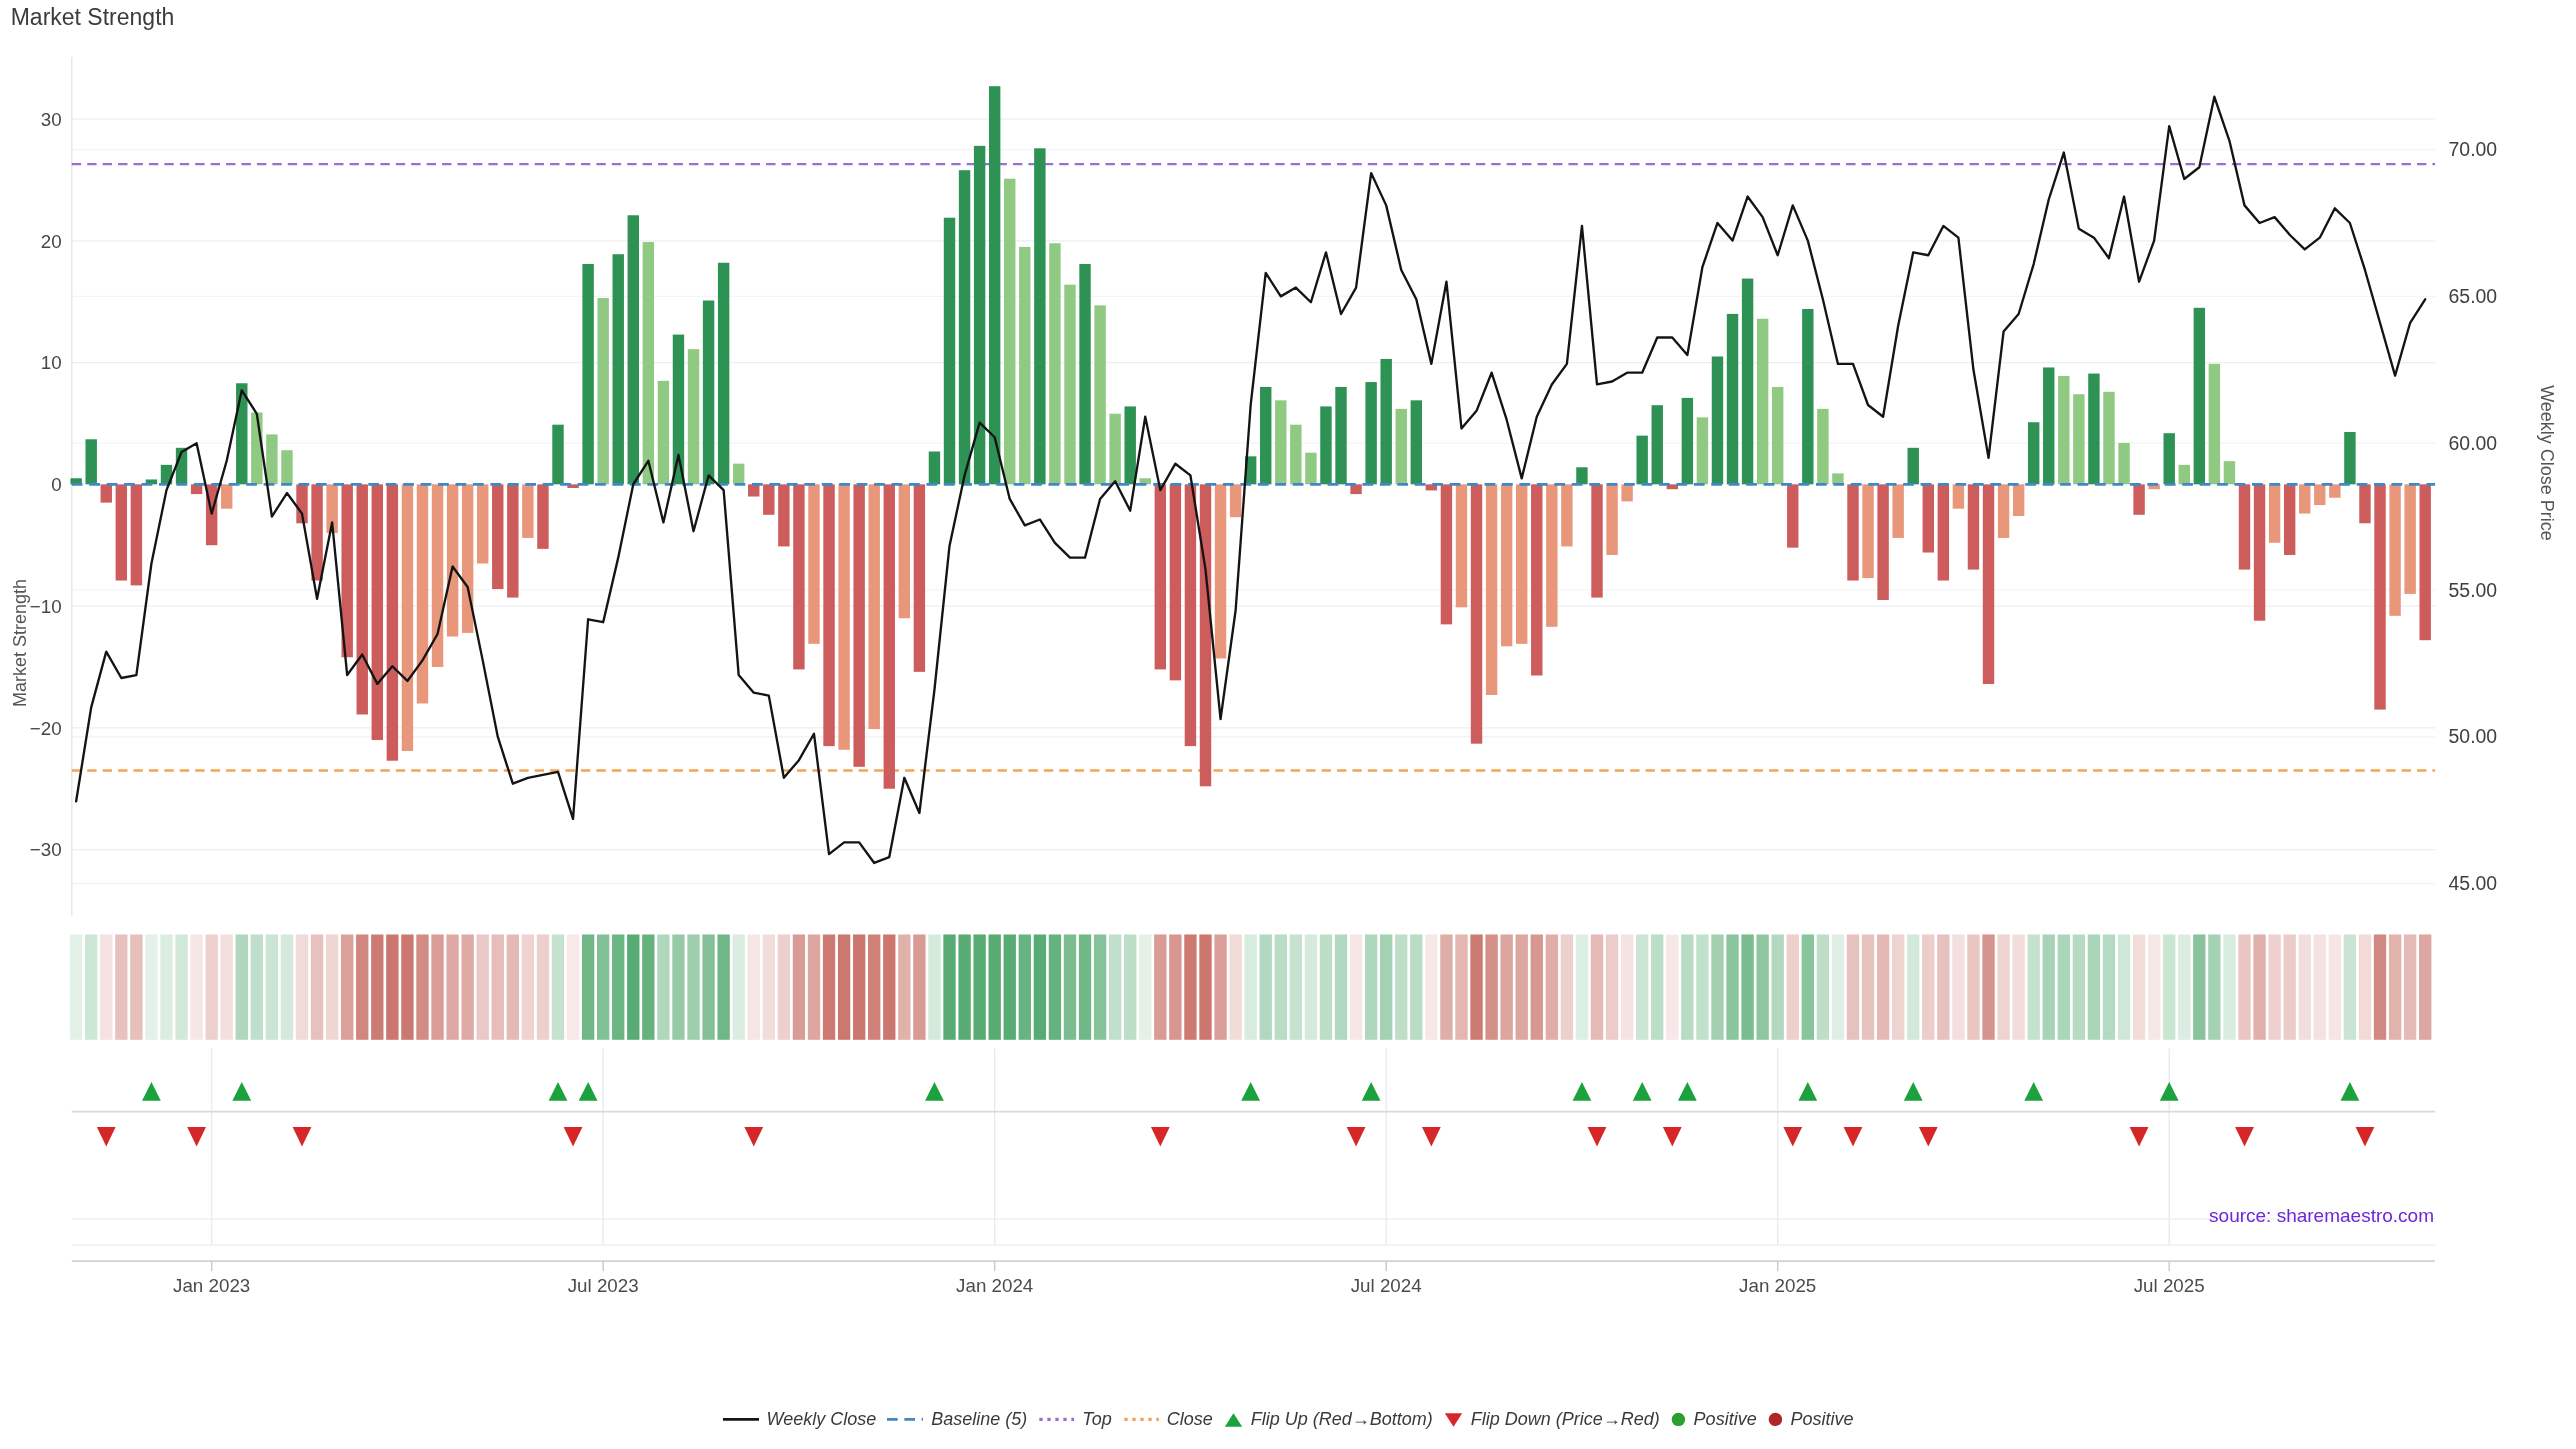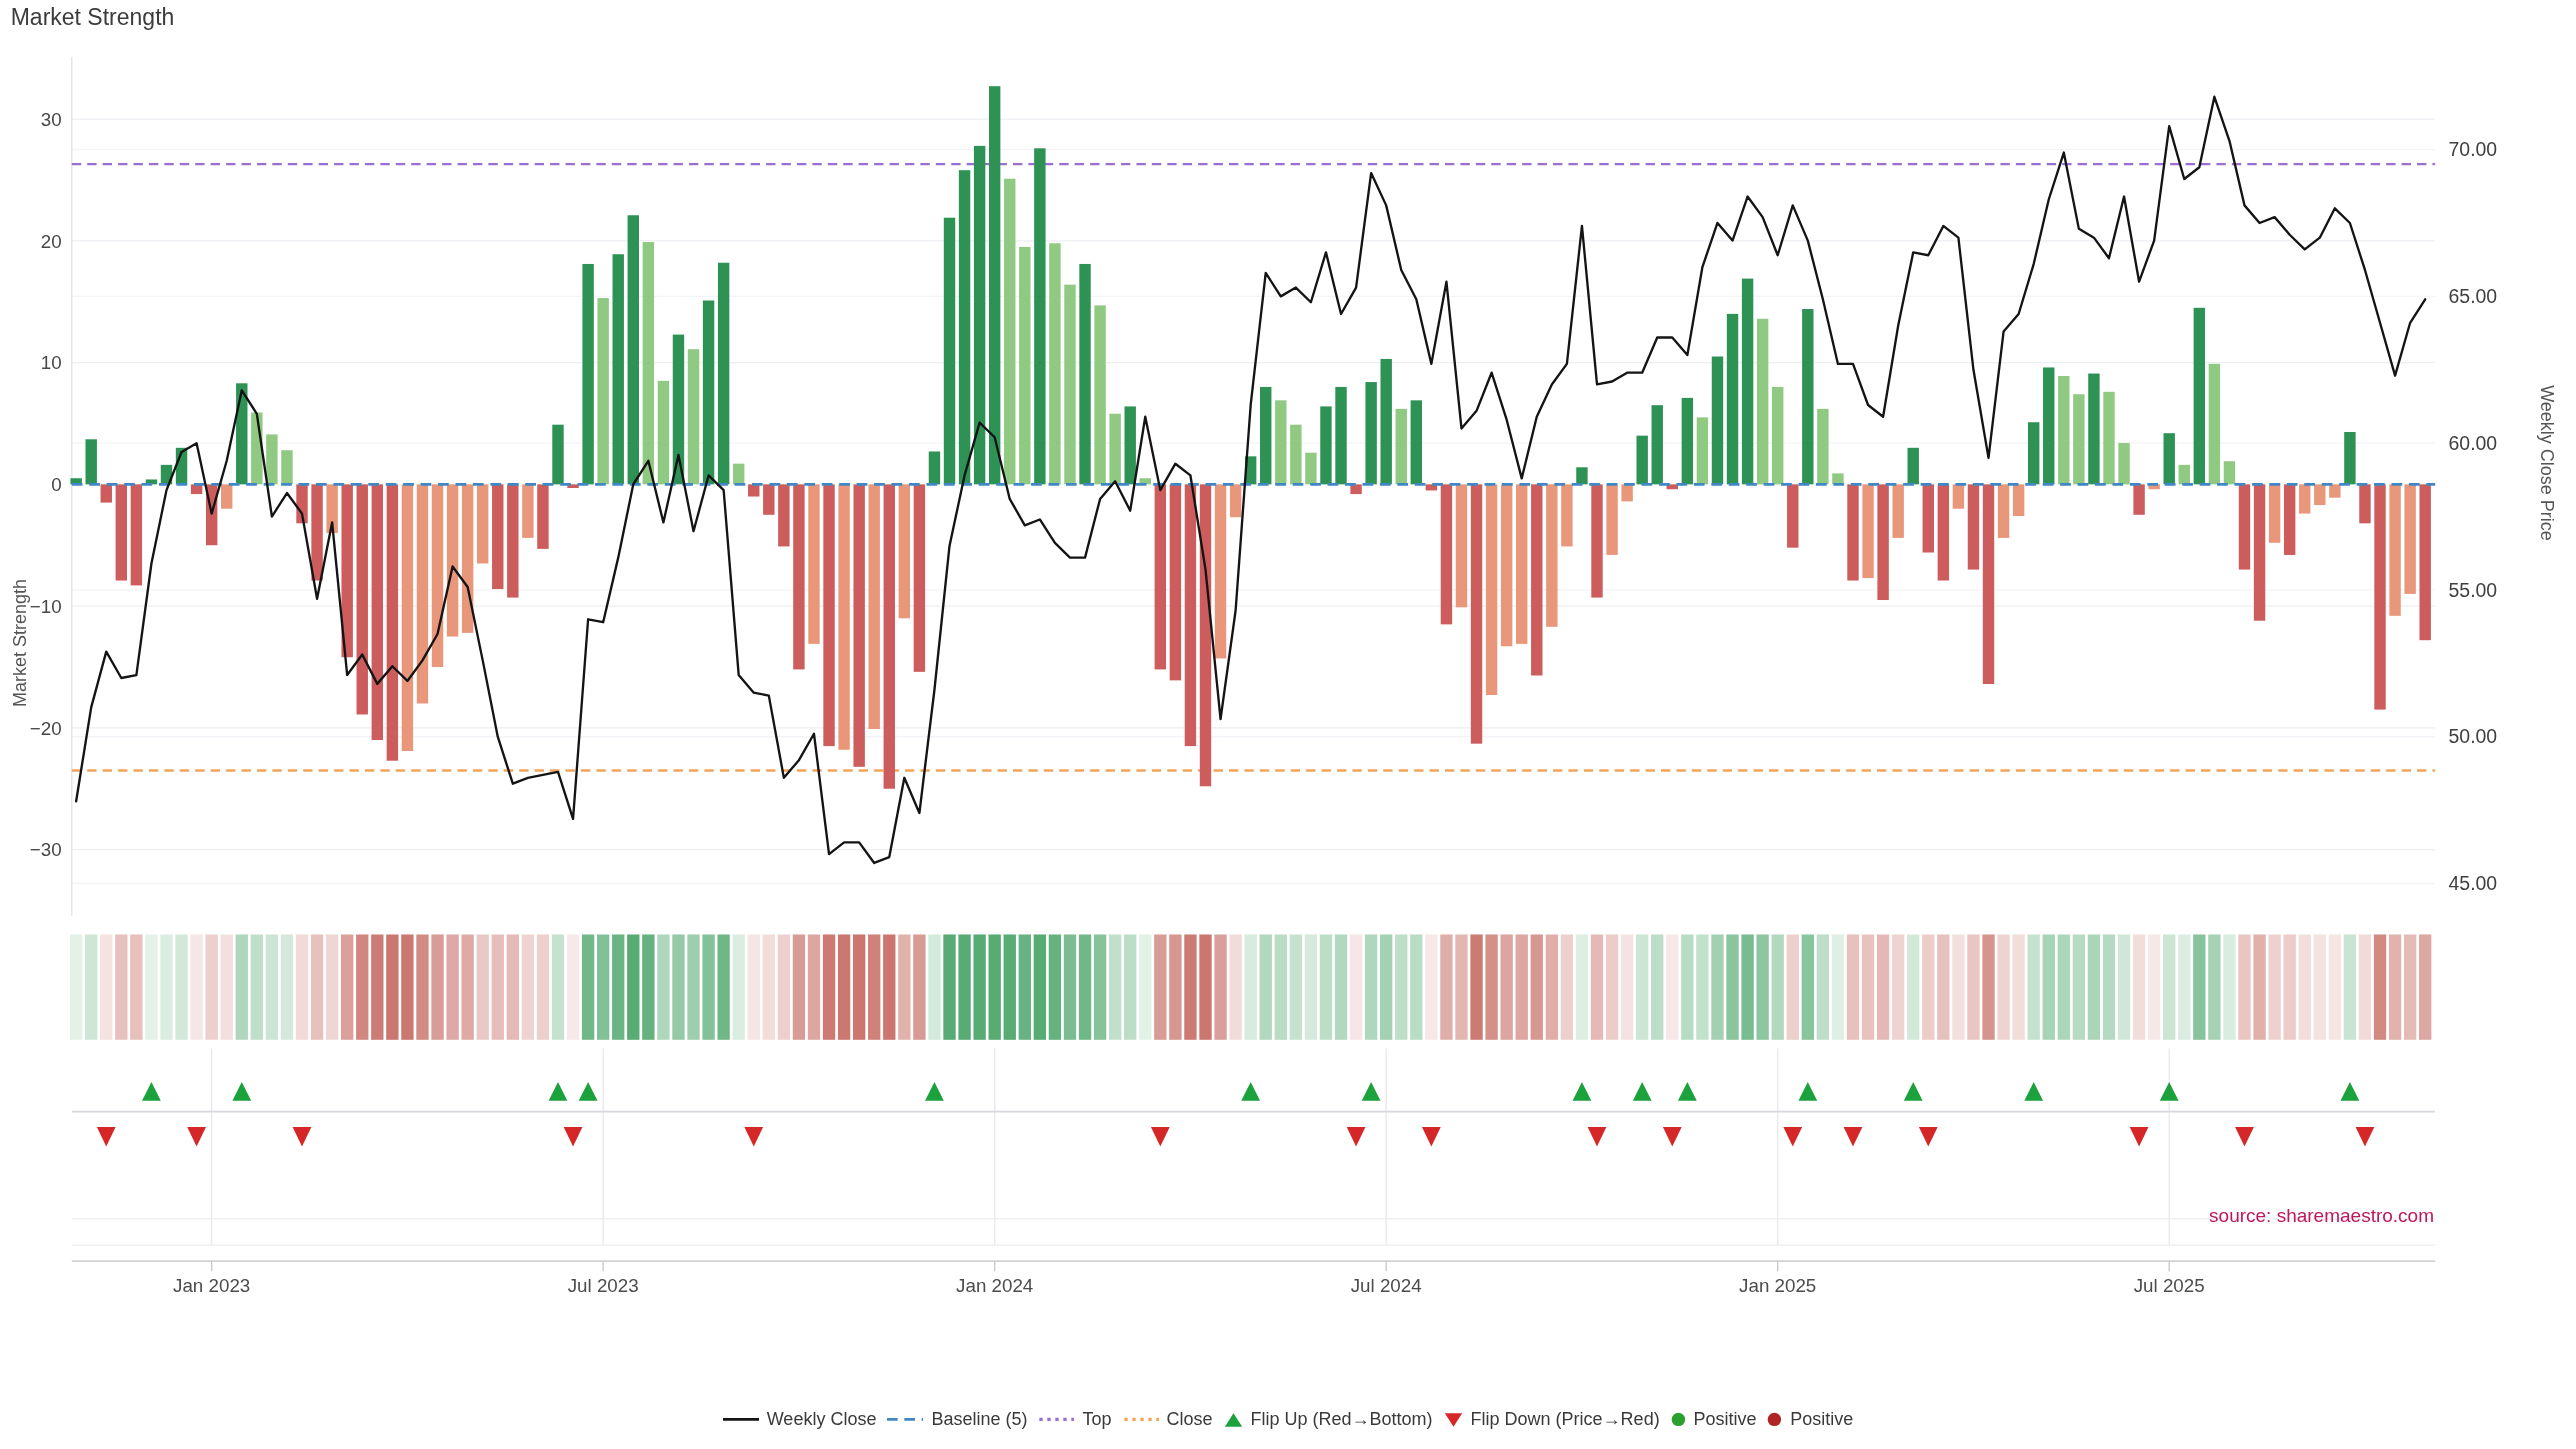--- a/index.html
+++ b/index.html
@@ -1,22 +1,22 @@
 <!DOCTYPE html>
 <html style="font-size:10.7px"><head>
 <meta charset="utf-8">
 <style>
   html,body{margin:0;padding:0;background:#ffffff;}
   body{width:2576px;height:1449px;position:relative;font-family:"Liberation Sans","DejaVu Sans",sans-serif;overflow:hidden;}
   .fig{position:absolute;inset:0;}
   .title{position:absolute;left:10.7px;top:4px;font-size:23px;color:#3c3c3c;}
   .axis-title-left{position:absolute;left:20px;top:643px;transform:translate(-50%,-50%) rotate(-90deg);font-size:18px;color:#555;white-space:nowrap;}
   .axis-title-right{position:absolute;left:2546px;top:463px;transform:translate(-50%,-50%) rotate(90deg);font-size:18px;color:#555;white-space:nowrap;}
-  .source{position:absolute;right:142px;top:1205px;font-size:19px;color:#be185d;}
-  .legend{position:absolute;left:0;right:0;top:1409px;display:flex;justify-content:center;gap:11px;font-size:18px;color:#3a3a3a;}
+  .source{position:absolute;right:142px;top:1205px;font-size:19px;color:#6d28d9;}
+  .legend{position:absolute;left:0;right:0;top:1409px;display:flex;justify-content:center;gap:11px;font-size:18px;color:#3a3a3a;font-style:italic;}
   .legend .li{display:flex;align-items:center;gap:8px;cursor:pointer;}
   .legend svg{display:block;}
   svg#chart{position:absolute;left:0;top:0;}
 </style>
 </head>
 <body>
 
 <div class="fig">
   <svg id="chart" width="2576" height="1449" viewBox="0 0 3840 2160">
       <line x1="107" x2="3630" y1="223" y2="223" stroke="#f3f4f7" stroke-width="2"></line>

